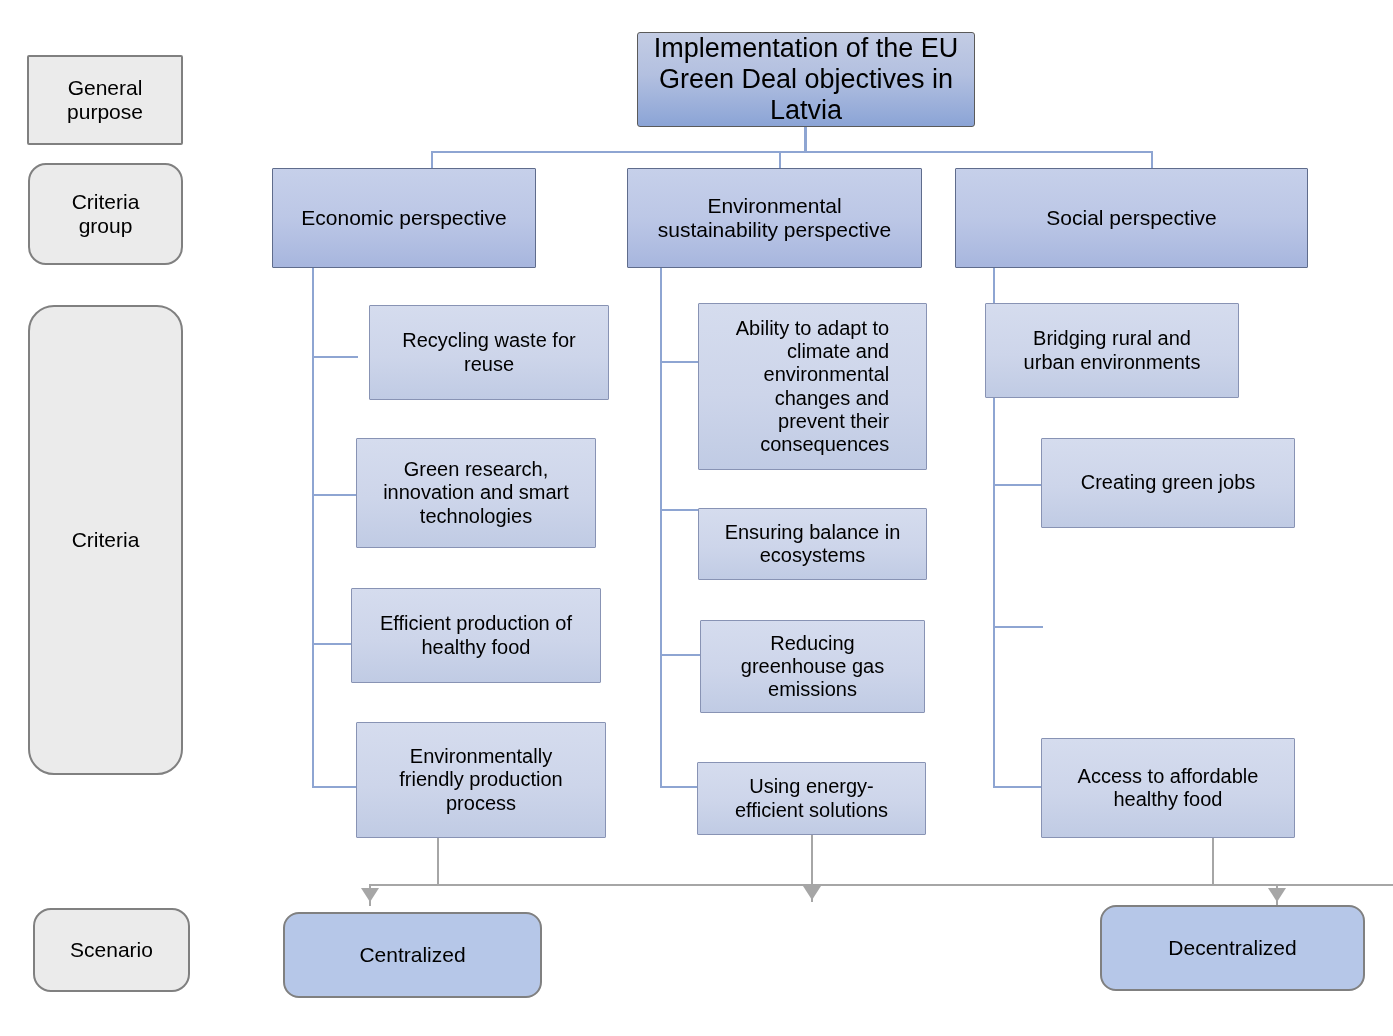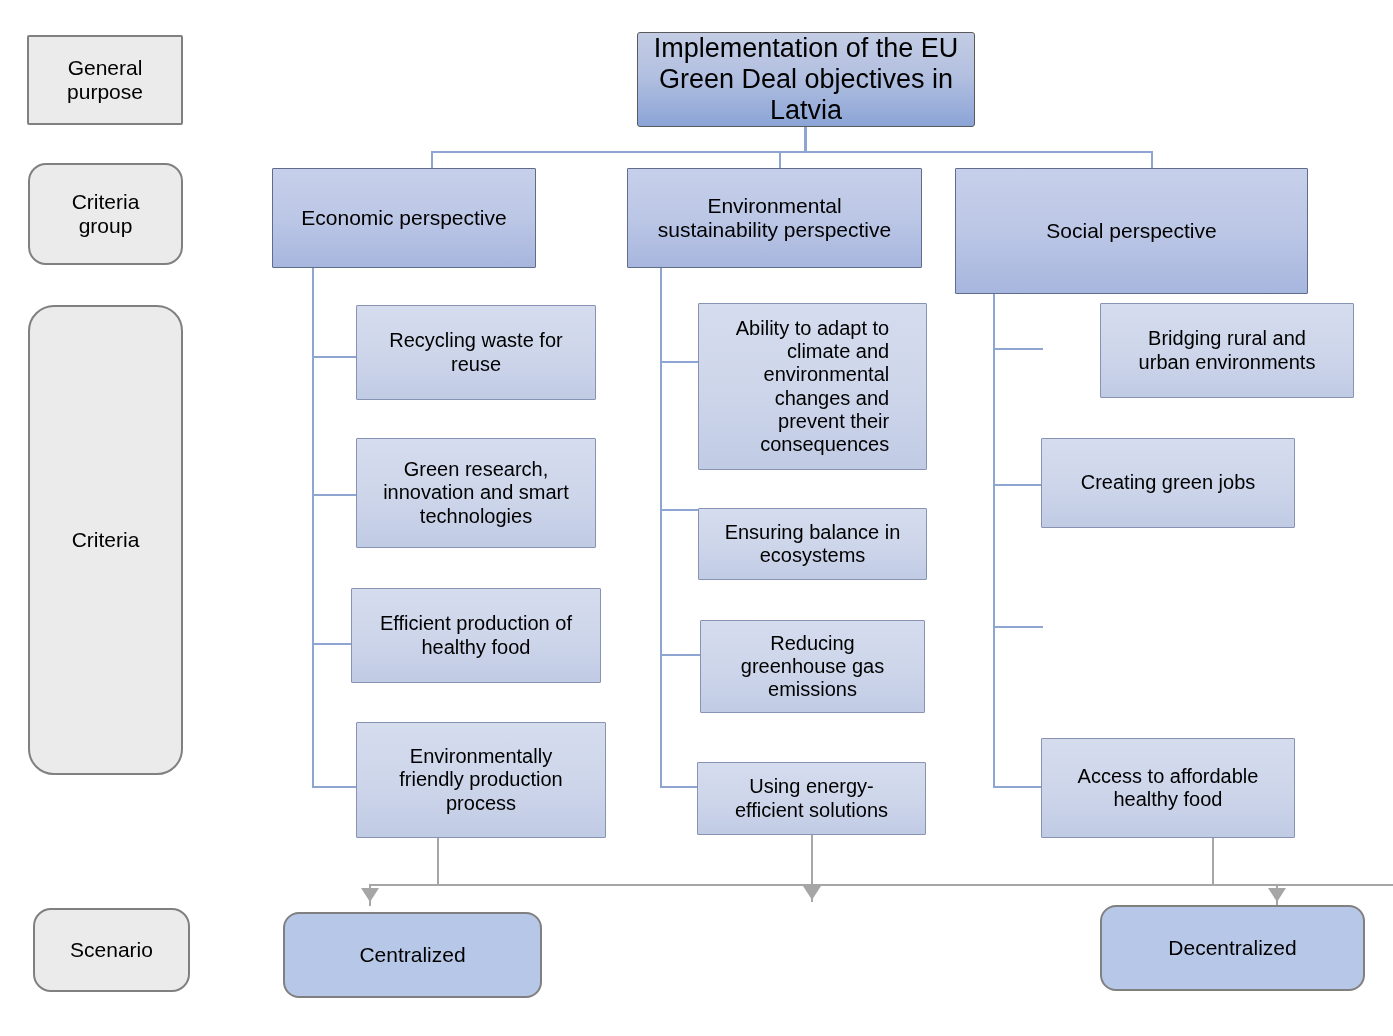--- a/index.html
+++ b/index.html
@@ -34,21 +34,21 @@
     white-space: pre-line;
   }
 
   
   .legend {
     background: #ebebeb;
     border: 2px solid #808080;
     color: #000000;
     font-size: 21px;
   }
-  .legend.square { border-radius: 2px; }
+  .legend.square { border-radius: 2px; margin-top: 20px; }
   .legend.round  { border-radius: 18px; }
   .legend.tall   { border-radius: 26px; }
 
   
   .goal {
     background: linear-gradient(180deg, #c3cce4 0%, #b3c0e0 45%, #8ba4d6 100%);
     border: 1px solid #5a5a5a;
     font-size: 27px;
     border-radius: 3px;
   }
@@ -136,34 +136,34 @@
 
   <div class="node group" style="left:272px; top:168px; width:264px; height:100px;">
     <span>Economic perspective</span>
   </div>
 
   <div class="node group" style="left:627px; top:168px; width:295px; height:100px;">
     <span>Environmental
 sustainability perspective</span>
   </div>
 
-  <div class="node group" style="left:955px; top:168px; width:353px; height:126px;">
+  <div class="node group" style="left:955px; top:168px; width:353px; height:100px;">
     <span>Social perspective</span>
   </div>
 
   <div class="ln" style="left:312px; top:268px; width:2px; height:90px;"></div>
   <div class="ln" style="left:312px; top:356px; width:46px; height:2px;"></div>
   <div class="ln" style="left:312px; top:268px; width:2px; height:228px;"></div>
   <div class="ln" style="left:312px; top:494px; width:46px; height:2px;"></div>
   <div class="ln" style="left:312px; top:268px; width:2px; height:377px;"></div>
   <div class="ln" style="left:312px; top:643px; width:46px; height:2px;"></div>
   <div class="ln" style="left:312px; top:268px; width:2px; height:520px;"></div>
   <div class="ln" style="left:312px; top:786px; width:46px; height:2px;"></div>
 
-  <div class="node criterion" style="left:356px; top:305px; width:240px; height:95px;">
+  <div class="node criterion" style="left:369px; top:305px; width:240px; height:95px;">
     <span>Recycling waste for
 reuse</span>
   </div>
   <div class="node criterion" style="left:356px; top:438px; width:240px; height:110px;">
     <span>Green research,
 innovation and smart
 technologies</span>
   </div>
   <div class="node criterion" style="left:351px; top:588px; width:250px; height:95px;">
     <span>Efficient production of
@@ -208,21 +208,21 @@
 
   <div class="ln" style="left:993px; top:268px; width:2px; height:82px;"></div>
   <div class="ln" style="left:993px; top:348px; width:50px; height:2px;"></div>
   <div class="ln" style="left:993px; top:268px; width:2px; height:218px;"></div>
   <div class="ln" style="left:993px; top:484px; width:50px; height:2px;"></div>
   <div class="ln" style="left:993px; top:268px; width:2px; height:360px;"></div>
   <div class="ln" style="left:993px; top:626px; width:50px; height:2px;"></div>
   <div class="ln" style="left:993px; top:268px; width:2px; height:520px;"></div>
   <div class="ln" style="left:993px; top:786px; width:50px; height:2px;"></div>
 
-  <div class="node criterion" style="left:1100px; top:303px; width:254px; height:95px;">
+  <div class="node criterion" style="left:985px; top:303px; width:254px; height:95px;">
     <span>Bridging rural and
 urban environments</span>
   </div>
   <div class="node criterion" style="left:1041px; top:438px; width:254px; height:90px;">
     <span>Creating green jobs</span>
   </div>
   <div class="node criterion" style="left:1041px; top:738px; width:254px; height:100px;">
     <span>Access to affordable
 healthy food</span>
   </div>

